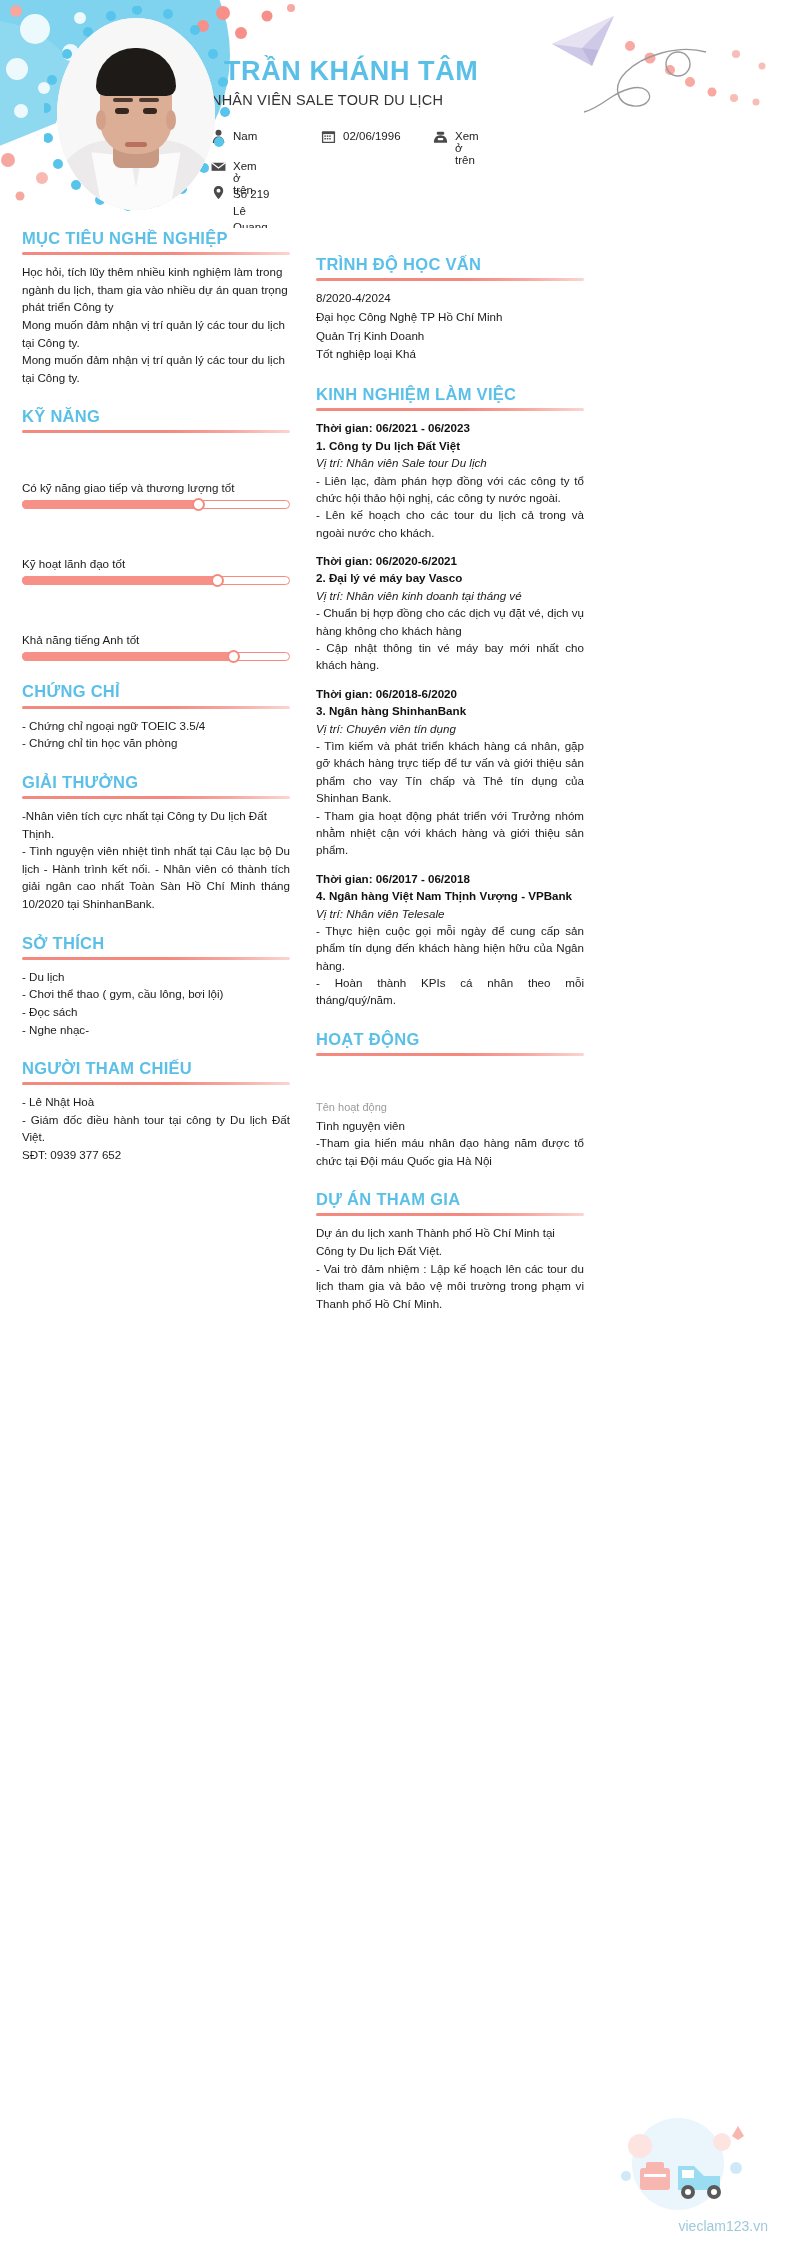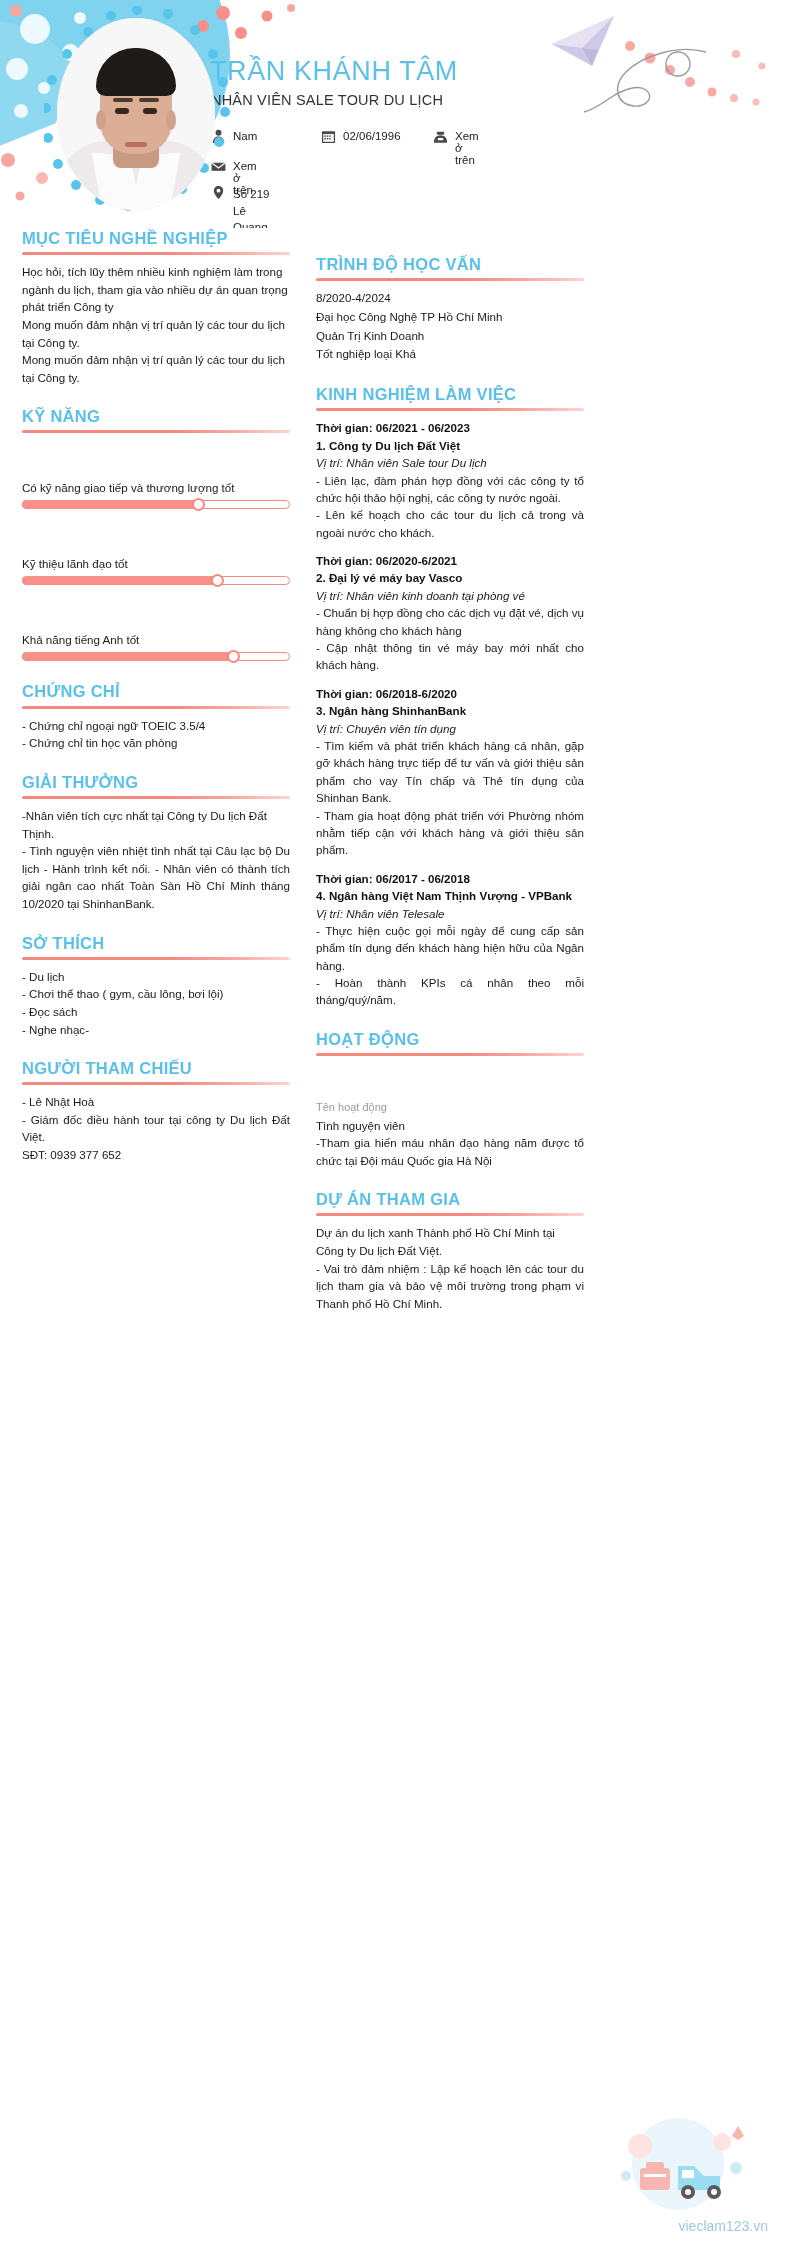--- a/index.html
+++ b/index.html
@@ -48,22 +48,22 @@
   .ph-hair { position:absolute; left:50%; top:30px; transform:translateX(-50%); width:80px; height:48px; background:#1d1a18; border-radius:40px 40px 10px 10px; }
   .ph-browL, .ph-browR { position:absolute; top:80px; width:20px; height:4px; background:#4a3a30; border-radius:2px;}
   .ph-browL { left:56px; } .ph-browR { right:56px; }
   .ph-eyeL, .ph-eyeR { position:absolute; top:90px; width:14px; height:6px; background:#35261e; border-radius:6px;}
   .ph-eyeL { left:58px; } .ph-eyeR { right:58px; }
   .ph-mouth { position:absolute; left:50%; top:124px; transform:translateX(-50%); width:22px; height:5px; background:#b9705f; border-radius:4px;}
   .ph-earL, .ph-earR { position:absolute; top:92px; width:10px; height:20px; background:#d3a18a; border-radius:50%;}
   .ph-earL { left:39px; } .ph-earR { right:39px; }
 
   .name {
-    position: absolute; left: 210px; top: 56px;
-    font-size: 27px; font-weight: normal; color: #5bc0e8; letter-spacing: .6px;
+    position: absolute; left: 224px; top: 56px;
+    font-size: 27px; font-weight: bold; color: #5bc0e8; letter-spacing: .6px;
   }
   .job-title {
     position: absolute; left: 211px; top: 92px;
     font-size: 14.5px; color: #333; letter-spacing: .2px; text-align: center;
   }
   .contact-row { position: absolute; left: 211px; font-size: 11.5px; color: #222; }
   .cr1 { top: 130px; }
   .cr2 { top: 160px; }
   .cr3 { top: 186px; }
   .cinfo { display: inline-flex; align-items: flex-start; gap: 7px; vertical-align: top; }
@@ -309,21 +309,21 @@
 
       <div class="skill">
         <div class="skill-label">Có kỹ năng giao tiếp và thương lượng tốt</div>
         <div class="bar">
           <div class="bar-fill" style="width: 66%;"></div>
           <div class="bar-knob" style="left: 66%;"></div>
         </div>
       </div>
 
       <div class="skill">
-        <div class="skill-label">Kỹ thiệu lãnh đạo tốt</div>
+        <div class="skill-label">Kỹ hoạt lãnh đạo tốt</div>
         <div class="bar">
           <div class="bar-fill" style="width: 73%;"></div>
           <div class="bar-knob" style="left: 73%;"></div>
         </div>
       </div>
 
       <div class="skill">
         <div class="skill-label">Khả năng tiếng Anh tốt</div>
         <div class="bar">
           <div class="bar-fill" style="width: 79%;"></div>
@@ -394,31 +394,31 @@
         <div class="exp-time">Thời gian: 06/2021 - 06/2023</div>
         <div class="exp-company">1. Công ty Du lịch Đất Việt</div>
         <div class="exp-pos">Vị trí: Nhân viên Sale tour Du lịch</div>
         <div class="exp-bullet">- Liên lạc, đàm phán hợp đồng với các công ty tổ chức hội thảo hội nghị, các công ty nước ngoài.</div>
         <div class="exp-bullet">- Lên kế hoạch cho các tour du lịch cả trong và ngoài nước cho khách.</div>
       </div>
 
       <div class="exp-block">
         <div class="exp-time">Thời gian: 06/2020-6/2021</div>
         <div class="exp-company">2. Đại lý vé máy bay Vasco</div>
-        <div class="exp-pos">Vị trí: Nhân viên kinh doanh tại phòng vé</div>
+        <div class="exp-pos">Vị trí: Nhân viên kinh doanh tại tháng vé</div>
         <div class="exp-bullet">- Chuẩn bị hợp đồng cho các dịch vụ đặt vé, dịch vụ hàng không cho khách hàng</div>
         <div class="exp-bullet">- Cập nhật thông tin vé máy bay mới nhất cho khách hàng.</div>
       </div>
 
       <div class="exp-block">
         <div class="exp-time">Thời gian: 06/2018-6/2020</div>
         <div class="exp-company">3. Ngân hàng ShinhanBank</div>
         <div class="exp-pos">Vị trí: Chuyên viên tín dụng</div>
         <div class="exp-bullet">- Tìm kiếm và phát triển khách hàng cá nhân, gặp gỡ khách hàng trực tiếp để tư vấn và giới thiệu sản phẩm cho vay Tín chấp và Thẻ tín dụng của Shinhan Bank.</div>
-        <div class="exp-bullet">- Tham gia hoạt động phát triển với Phường nhóm nhằm tiếp cận với khách hàng và giới thiệu sản phẩm.</div>
+        <div class="exp-bullet">- Tham gia hoạt động phát triển với Trưởng nhóm nhằm nhiệt cận với khách hàng và giới thiệu sản phẩm.</div>
       </div>
 
       <div class="exp-block">
         <div class="exp-time">Thời gian: 06/2017 - 06/2018</div>
         <div class="exp-company">4. Ngân hàng Việt Nam Thịnh Vượng - VPBank</div>
         <div class="exp-pos">Vị trí: Nhân viên Telesale</div>
         <div class="exp-bullet">- Thực hiện cuộc gọi mỗi ngày để cung cấp sản phẩm tín dụng đến khách hàng hiện hữu của Ngân hàng.</div>
         <div class="exp-bullet">- Hoàn thành KPIs cá nhân theo mỗi tháng/quý/năm.</div>
       </div>
     </div>

